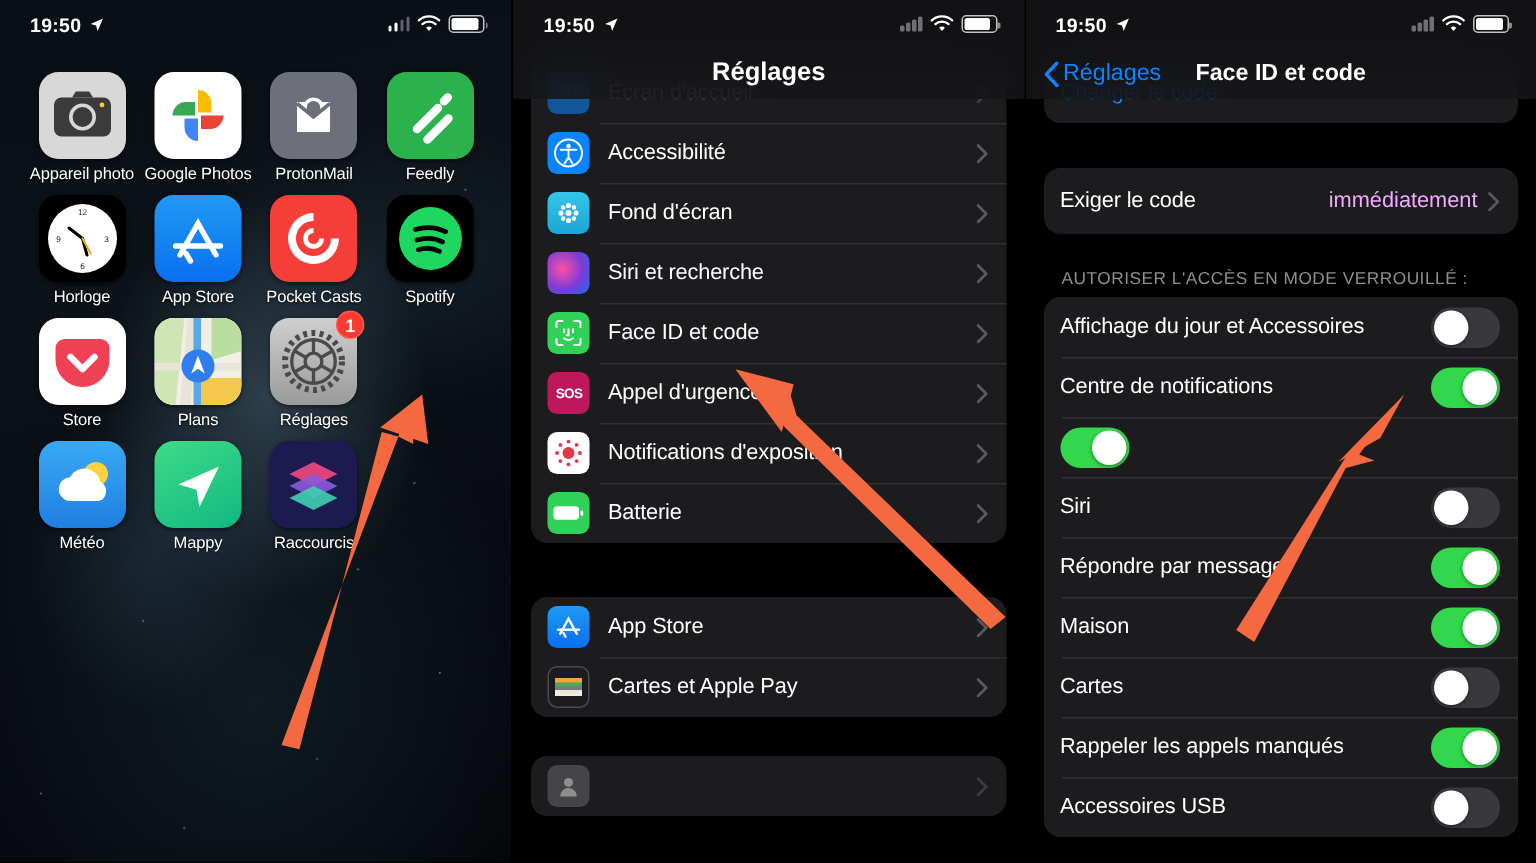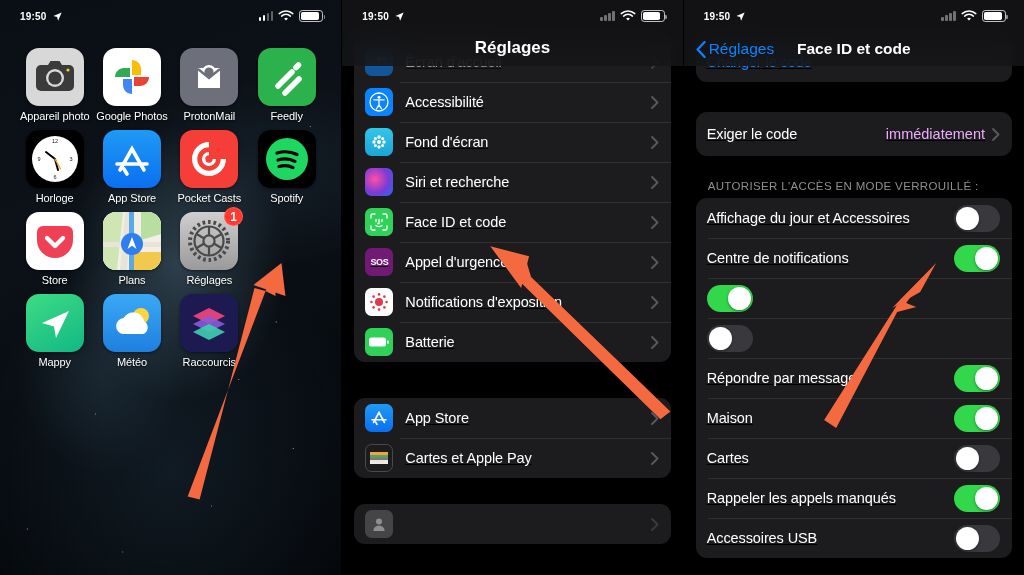--- a/index.html
+++ b/index.html
@@ -12,21 +12,21 @@
   .screens { display: flex; width: 1024px; height: 575px; }
   .panel { position: relative; width: 341.33px; height: 575px; overflow: hidden; background: #000; }
   .panel.sep { border-left: 1px solid #000; }
 
   
   .statusbar {
     position: absolute; top: 0; left: 0; right: 0; height: 32px;
     display: flex; align-items: center; justify-content: space-between;
     padding: 0 18px 0 20px; z-index: 40; color: #fff;
   }
-  .sb-time { font-size: 10px; font-weight: 700; letter-spacing: .2px; display:flex; align-items:center; gap:5px;}
+  .sb-time { font-size: 13px; font-weight: 700; letter-spacing: .2px; display:flex; align-items:center; gap:5px;}
   .loc-arrow { display:inline-block; width:11px; height:11px; }
   .sb-right { display: flex; align-items: center; gap: 5px; }
   .bars { display: flex; align-items: flex-end; gap: 1.5px; height: 10px; }
   .bars i { width: 2.5px; background: #fff; border-radius: 1px; display:block;}
   .bars i:nth-child(1){height:4px}.bars i:nth-child(2){height:6px}
   .bars i:nth-child(3){height:8px; opacity:.35}.bars i:nth-child(4){height:10px; opacity:.35}
   .bars.dim i { opacity:.4; }
   .batt { width: 24px; height: 11.5px; border: 1.2px solid rgba(255,255,255,.75); border-radius: 3.2px; position: relative; padding:1px;}
   .batt::after { content:""; position:absolute; right:-3px; top:3.3px; width:1.8px; height:4.5px; background:rgba(255,255,255,.5); border-radius:0 1px 1px 0;}
   .batt i { display:block; height:100%; width:88%; background:#fff; border-radius:1.7px;}
@@ -94,21 +94,21 @@
   }
   .nav-title { font-size:17px; font-weight:700; color:#fff; }
   .nav-title.sub { font-size:15.5px; font-weight:600; }
   .nav-back { position:absolute; left:12px; bottom:8px; display:flex; align-items:center; gap:3px;
               color:#0a84ff; font-size:15.5px; }
   .chev-back { width:10px; height:17px; }
 
   .scroller { position:absolute; top:0; left:0; right:0; bottom:0; padding-top:66px; overflow:hidden;}
   .group { margin:0 12px 22px; background:#1c1c1e; border-radius:11px; overflow:hidden; }
   .group.flush-top { border-radius:0 0 11px 11px; margin-top:-24px; }
-  .row { display:flex; align-items:center; min-height:40px; padding:0 12px 0 11px; position:relative;text-decoration:underline; }
+  .row { display:flex; align-items:center; min-height:40px; padding:0 12px 0 11px; position:relative; }
   .row + .row::before { content:""; position:absolute; left:46px; right:0; top:0; height:1px; background:#303032; }
   .row.plainrow + .row.plainrow::before { left:12px; }
   .row-icon { width:28px; height:28px; border-radius:6.5px; flex:0 0 28px; margin-right:12px;
               display:flex; align-items:center; justify-content:center; overflow:hidden; }
   .row-label { flex:1; font-size:14.5px; color:#fff; letter-spacing:-.1px; }
   .row-label.link { color:#0a84ff; }
   .row-value { font-size:14.5px; color:#f0abfc; margin-right:7px; }
   .chev { width:8px; height:13px; flex:0 0 8px; }
 
   
@@ -121,21 +121,21 @@
   .toggle.off i { left:2px; }
 
   .section-head { font-size:11.5px; color:#8e8e93; letter-spacing:.35px; padding:0 12px 6px 24px;
                   text-transform:uppercase; }
 
   
   .ri-access{background:#0a84ff;}
   .ri-wall{background:linear-gradient(180deg,#35c5e8,#1aa6d6);}
   .ri-siri{background:radial-gradient(circle at 35% 40%,#ff4fa3,#7b3bd6 55%,#1a6ff0 100%);}
   .ri-faceid{background:#30d158;}
-  .ri-sos{background:#701a75;color:#fff;font-size:9px;font-weight:800;letter-spacing:-.4px;}
+  .ri-sos{background:#be185d;color:#fff;font-size:9px;font-weight:800;letter-spacing:-.4px;}
   .ri-expo{background:#fff;}
   .ri-batt{background:#30d158;}
   .ri-conf{background:#0a84ff;}
   .ri-appstore{background:linear-gradient(180deg,#1f9af5,#0a6ff0);}
   .ri-wallet{background:#1c1c1e;border:1px solid #4a4a4c;}
   .ri-home{background:#6e6e73;}
   .ri-cut{background:#0a84ff;}
 
   
   .arrow-svg { position:absolute; inset:0; width:100%; height:100%; pointer-events:none; z-index:60; }
@@ -322,35 +322,35 @@
                   <path d="M29 14.5v9M29 34.6v9M16.5 36l7.8-4.5M33.7 26.5l7.8-4.5M16.5 22l7.8 4.5M33.7 31.5l7.8 4.5"></path>
                 </g>
               </svg>
           </div>
           <div class="app-label">Réglages</div>
         </div>
       </div>
 
       <div class="app-row">
         <div class="app">
-          <div class="app-icon ic-mappy">
-            <svg viewBox="0 0 58 58">
-                <path d="M43 17 16 29l12 3.5L30 44z" fill="#fff"></path>
-              </svg>
-          </div>
-          <div class="app-label">Mappy</div>
-        </div>
-        <div class="app">
           <div class="app-icon ic-meteo">
             <svg viewBox="0 0 58 58">
                 <circle cx="38" cy="22" r="8" fill="#ffd33d"></circle>
                 <path d="M20 40a8 8 0 0 1 .6-15.9 11 11 0 0 1 20.4 3.1A7 7 0 0 1 40 40z" fill="#fff"></path>
               </svg>
           </div>
           <div class="app-label">Météo</div>
+        </div>
+        <div class="app">
+          <div class="app-icon ic-mappy">
+            <svg viewBox="0 0 58 58">
+                <path d="M43 17 16 29l12 3.5L30 44z" fill="#fff"></path>
+              </svg>
+          </div>
+          <div class="app-label">Mappy</div>
         </div>
         <div class="app">
           <div class="app-icon ic-raccourcis">
             <svg viewBox="0 0 58 58">
                 <rect width="58" height="58" fill="#1d1a52"></rect>
                 <path d="M29 14 45 22 29 30 13 22z" fill="#e8457c" opacity=".95"></path>
                 <path d="M29 22 45 30 29 38 13 30z" fill="#8a5ad8" opacity=".9"></path>
                 <path d="M29 30 45 38 29 46 13 38z" fill="#3fcfb0" opacity=".9"></path>
               </svg>
           </div>
@@ -600,20 +600,21 @@
           <div class="toggle on">
               <i></i>
             </div>
         </div>
         <div class="row plainrow">
           <div class="toggle on">
               <i></i>
             </div>
         </div>
         <div class="row plainrow">
+          <div class="row-label">Siri</div>
           <div class="toggle off">
               <i></i>
             </div>
         </div>
         <div class="row plainrow">
           <div class="row-label">Répondre par message</div>
           <div class="toggle on">
               <i></i>
             </div>
         </div>

